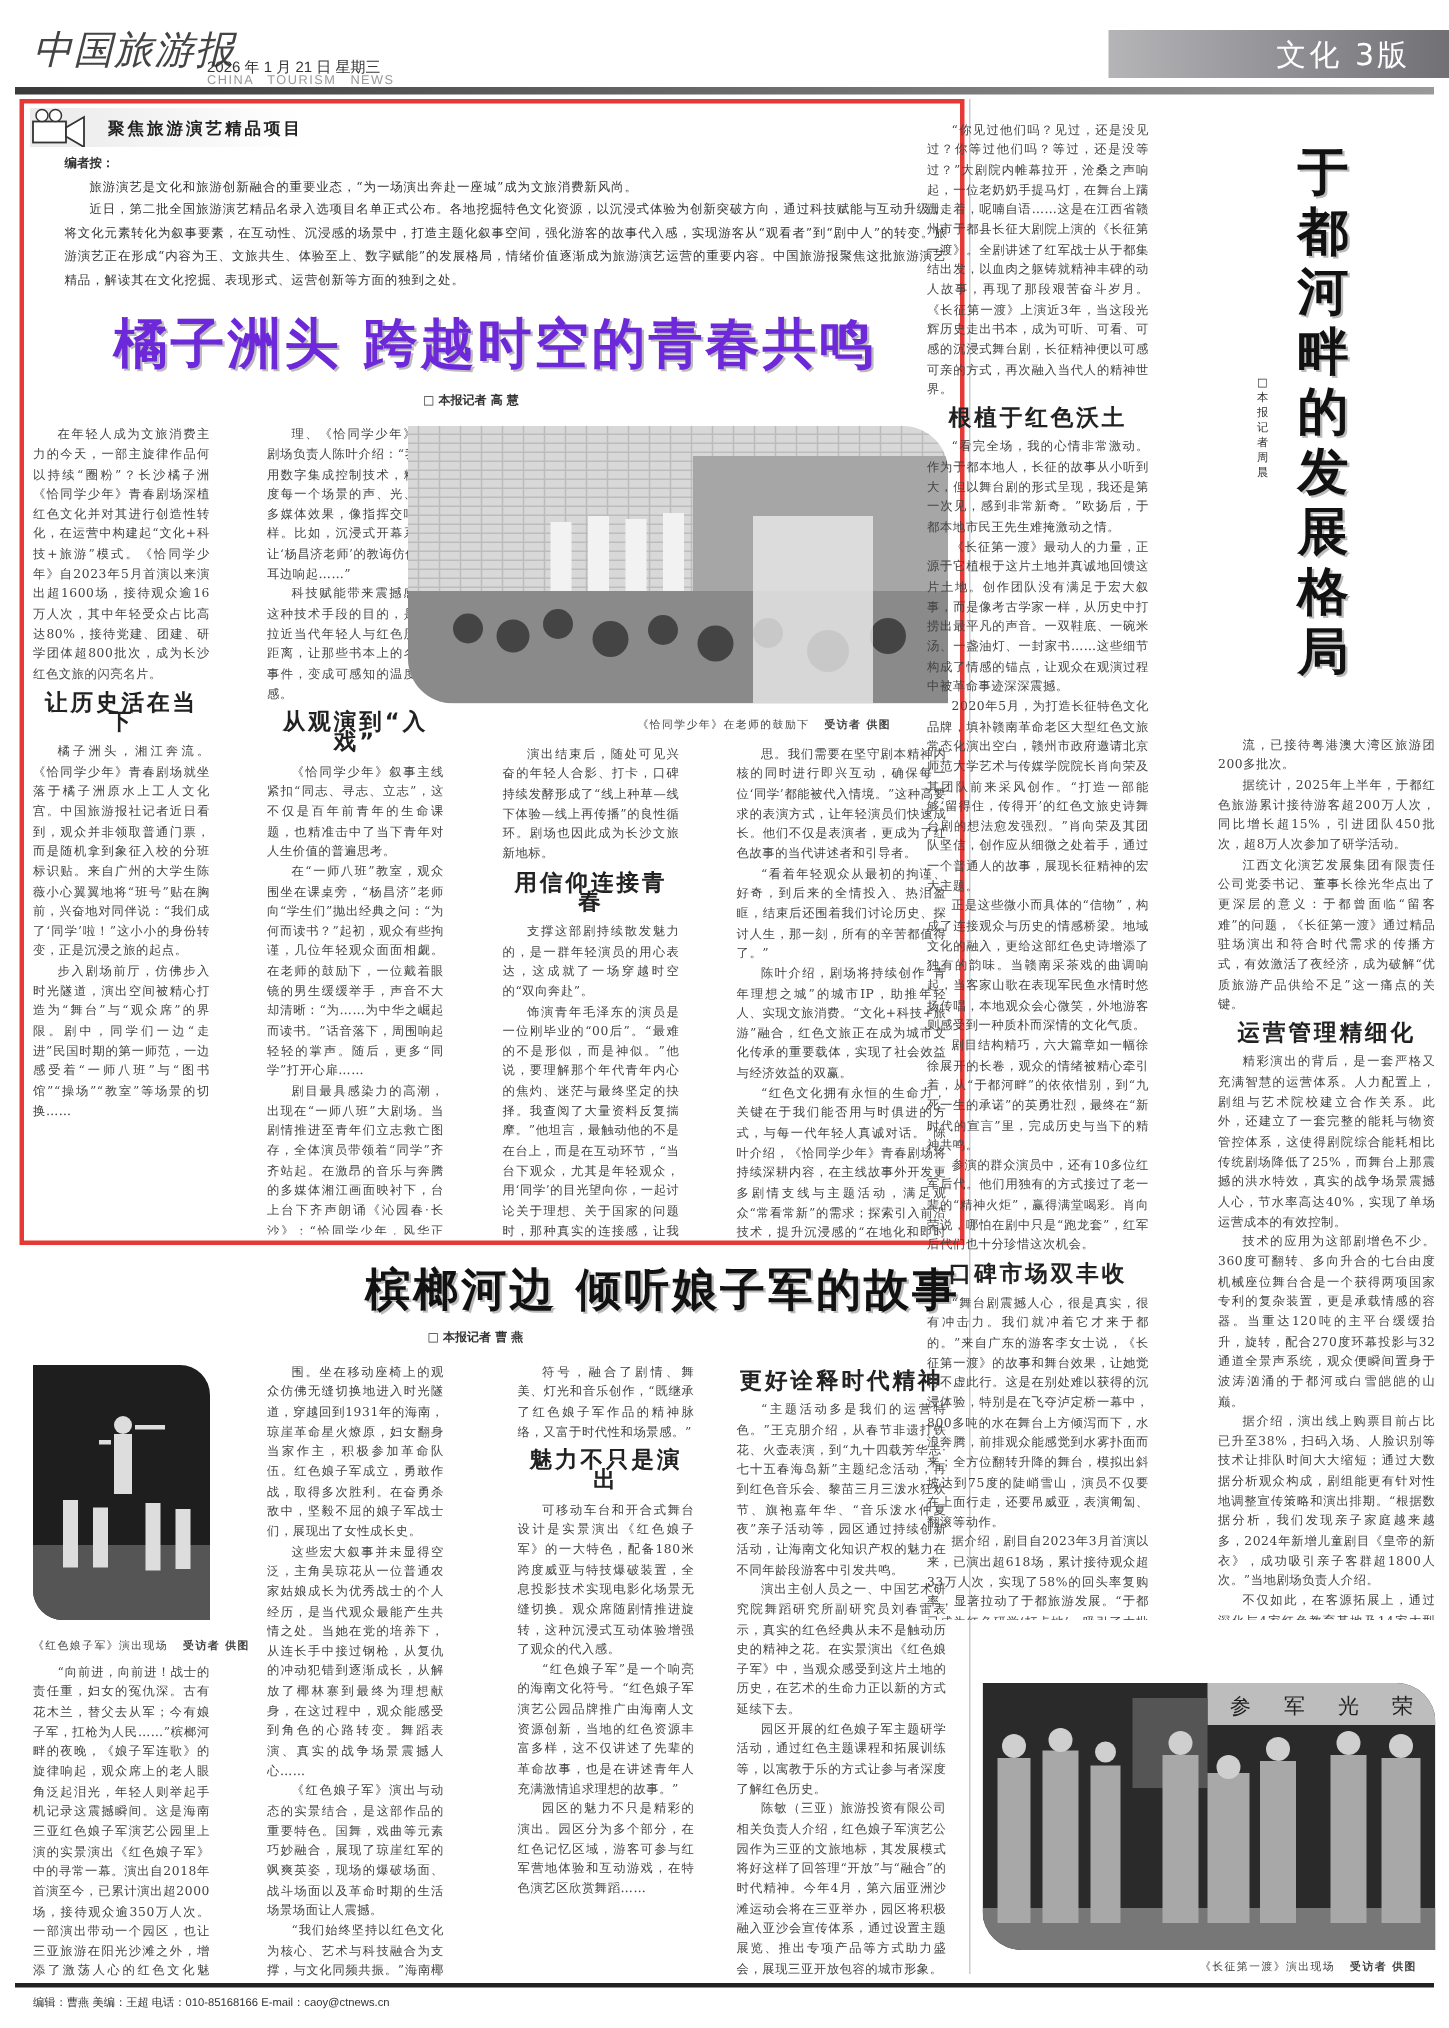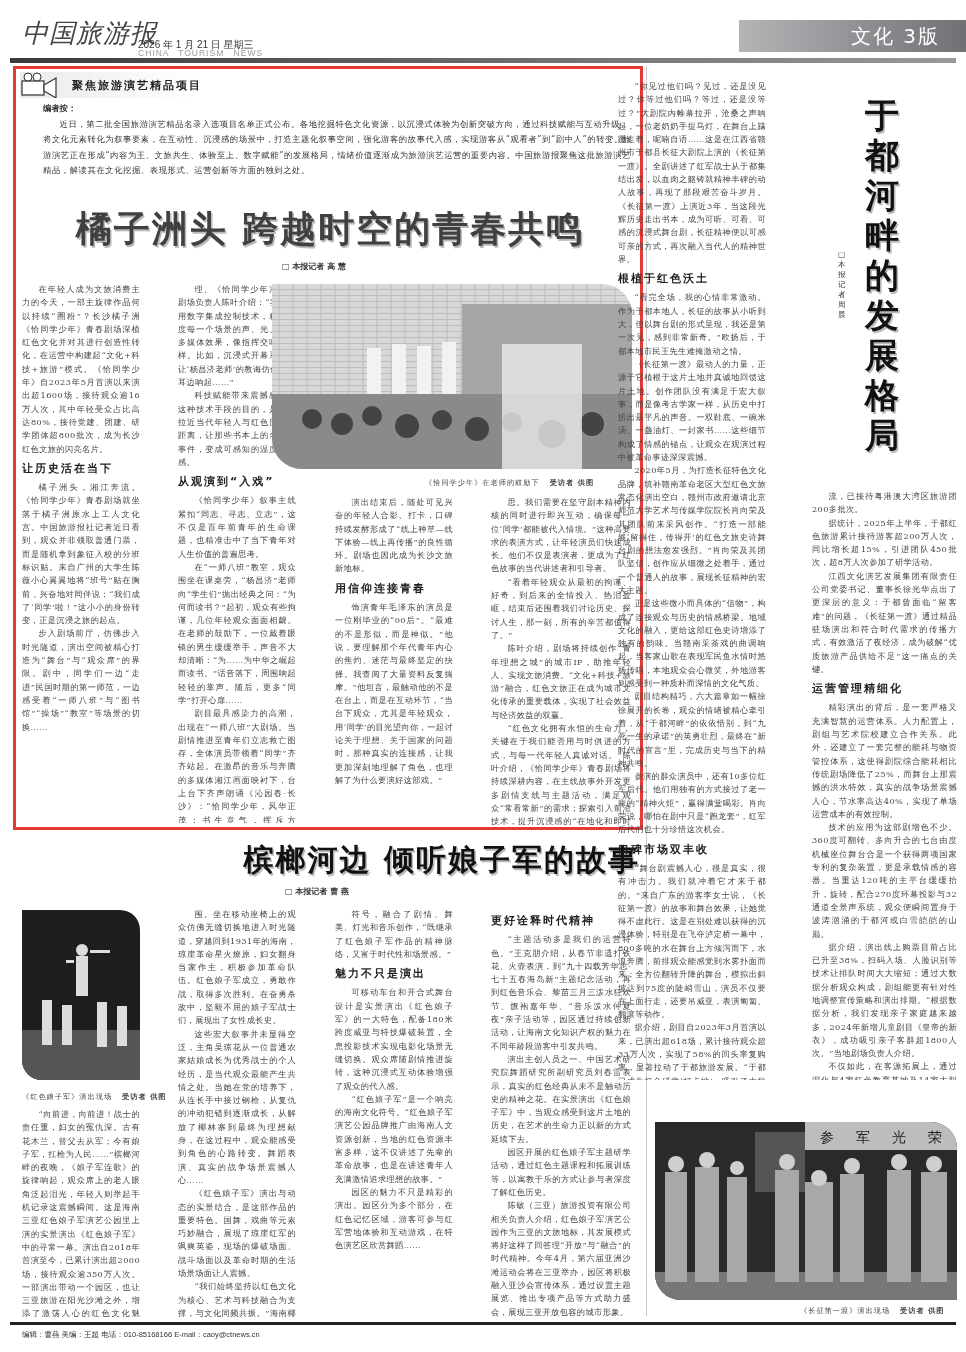--- a/index.html
+++ b/index.html
@@ -11,25 +11,25 @@
   .mh-en{position:absolute;left:138px;top:48px;font-family:"Liberation Sans",sans-serif;font-size:8.5px;color:#999;letter-spacing:1px;word-spacing:6px}
   .section-bar{position:absolute;left:739px;top:20px;width:229px;height:32px;background:linear-gradient(90deg,#b5b5b8,#707074);color:#fff;font-family:"DejaVu Sans",sans-serif;font-size:20px;text-align:right;padding-right:28px;line-height:32px;letter-spacing:2px}
   .topline{position:absolute;left:10px;top:58px;width:946px;height:5px;background:linear-gradient(90deg,#3a3a3a,#999)}
   .highlight-box{position:absolute;left:13px;top:66px;width:630px;height:764px;border:3px solid #e53935}
   .topic-tag{position:absolute;left:20px;top:72px;height:26px;width:180px;background:linear-gradient(90deg,#eaeaea,#fff);}
   .topic-icon{position:absolute;left:20px;top:72px;width:40px;height:26px}
   .topic-title{position:absolute;left:72px;top:78px;font-size:11px;font-weight:bold;color:#222;letter-spacing:2px}
   .editor-note{position:absolute;left:43px;top:101px;width:593px;font-size:8.3px;line-height:15.5px;color:#333}
   .editor-note .lead{font-weight:bold;display:block;margin-bottom:0}
   .editor-note p{text-indent:2em;letter-spacing:.6px}
-  .headline{position:absolute;left:20px;top:205px;width:620px;text-align:center;font-size:36px;font-weight:bold;color:#404040;letter-spacing:2px;text-shadow:1.5px 1.5px 0 #bbb}
+  .headline{position:absolute;left:20px;top:205px;width:620px;text-align:center;font-size:36px;font-weight:bold;color:#6d28d9;letter-spacing:2px;text-shadow:1.5px 1.5px 0 #bbb}
   .byline{position:absolute;font-family:"DejaVu Sans",sans-serif;font-size:8px;color:#333;font-weight:bold}
   .cols{position:absolute;font-size:8.2px;line-height:13.3px;color:#444;letter-spacing:.4px;text-align:justify;overflow:hidden}
   .cols p{text-indent:2em}
-  .cols h4{font-family:"DejaVu Sans",sans-serif;font-size:11px;color:#222;margin:6px 0 6px;letter-spacing:2px}
+  .cols h4{font-family:"DejaVu Sans",sans-serif;font-size:15px;text-align:center;color:#222;margin:6px 0 6px;letter-spacing:2px}
   .photo{position:absolute;border-radius:0 28px 0 28px;overflow:hidden}
   .photo svg{width:100%;height:100%;display:block}
   .caption{position:absolute;font-size:7.2px;color:#444;letter-spacing:1px}
   .caption b{font-family:"DejaVu Sans",sans-serif;margin-left:10px}
   .vhead{position:absolute;left:860px;top:95px;width:44px;font-size:34px;font-weight:bold;color:#111;line-height:40px;text-align:center;text-shadow:1.5px 1.5px 0 #bbb}
   .vbyline{position:absolute;left:838px;top:250px;width:12px;font-family:"DejaVu Sans",sans-serif;font-size:7.5px;line-height:10px;color:#333}
   .vrule{position:absolute;background:#ccc}
   .headline2{position:absolute;left:20px;top:840px;width:620px;text-align:right;font-size:30px;font-weight:bold;color:#111;letter-spacing:2px;text-shadow:1.5px 1.5px 0 #bbb}
   .footer-line{position:absolute;left:10px;top:1322px;width:946px;height:3px;background:#222}
   .footer{position:absolute;left:22px;top:1330px;font-family:"Liberation Sans",sans-serif;font-size:7.5px;color:#333}
@@ -51,20 +51,21 @@
     <rect x="2" y="9" width="22" height="14" fill="#fff" stroke="#333" stroke-width="1.2"></rect>
     <circle cx="8" cy="5" r="4" fill="#fff" stroke="#333" stroke-width="1"></circle>
     <circle cx="17" cy="5" r="4" fill="#fff" stroke="#333" stroke-width="1"></circle>
     <polygon points="24,13 36,6 36,26 24,19" fill="#fff" stroke="#333" stroke-width="1.2"></polygon>
   </svg>
 </div>
 <div class="topic-title">聚焦旅游演艺精品项目</div>
 
 <div class="editor-note">
   <span class="lead">编者按：</span>
+  <p>旅游演艺是文化和旅游创新融合的重要业态，“为一场演出奔赴一座城”成为文旅消费新风尚。</p>
   <p>近日，第二批全国旅游演艺精品名录入选项目名单正式公布。各地挖掘特色文化资源，以沉浸式体验为创新突破方向，通过科技赋能与互动升级，将文化元素转化为叙事要素，在互动性、沉浸感的场景中，打造主题化叙事空间，强化游客的故事代入感，实现游客从“观看者”到“剧中人”的转变。旅游演艺正在形成“内容为王、文旅共生、体验至上、数字赋能”的发展格局，情绪价值逐渐成为旅游演艺运营的重要内容。中国旅游报聚焦这批旅游演艺精品，解读其在文化挖掘、表现形式、运营创新等方面的独到之处。</p>
 </div>
 
 <div class="highlight-box"></div>
 <div class="headline">橘子洲头  跨越时空的青春共鸣</div>
 <div class="byline" style="left:282px;top:261px">□ 本报记者 高 慧</div>
 
 <div class="cols" style="left:22px;top:283px;width:118px;height:540px">
     <p>在年轻人成为文旅消费主力的今天，一部主旋律作品何以持续“圈粉”？长沙橘子洲《恰同学少年》青春剧场深植红色文化并对其进行创造性转化，在运营中构建起“文化+科技+旅游”模式。《恰同学少年》自2023年5月首演以来演出超1600场，接待观众逾16万人次，其中年轻受众占比高达80%，接待党建、团建、研学团体超800批次，成为长沙红色文旅的闪亮名片。</p>
     <h4>让历史活在当下</h4>
@@ -112,20 +113,21 @@
     <rect x="230" y="60" width="80" height="125" fill="#eaeaea" opacity=".8"></rect>
   </svg>
 </div>
 <div class="caption" style="left:425px;top:478px">
   <span>《恰同学少年》在老师的鼓励下</span><b>受访者 供图</b>
 </div>
 
 <div class="cols" style="left:335px;top:496px;width:118px;height:330px">
     <p>演出结束后，随处可见兴奋的年轻人合影、打卡，口碑持续发酵形成了“线上种草—线下体验—线上再传播”的良性循环。剧场也因此成为长沙文旅新地标。</p>
     <h4>用信仰连接青春</h4>
+    <p>支撑这部剧持续散发魅力的，是一群年轻演员的用心表达，这成就了一场穿越时空的“双向奔赴”。</p>
     <p>饰演青年毛泽东的演员是一位刚毕业的“00后”。“最难的不是形似，而是神似。”他说，要理解那个年代青年内心的焦灼、迷茫与最终坚定的抉择。我查阅了大量资料反复揣摩。”他坦言，最触动他的不是在台上，而是在互动环节，“当台下观众，尤其是年轻观众，用‘同学’的目光望向你，一起讨论关于理想、关于国家的问题时，那种真实的连接感，让我更加深刻地理解了角色，也理解了为什么要演好这部戏。”</p>
   </div>
 <div class="cols" style="left:491px;top:496px;width:140px;height:330px">
     <p>思。我们需要在坚守剧本精神内核的同时进行即兴互动，确保每一位‘同学’都能被代入情境。”这种高要求的表演方式，让年轻演员们快速成长。他们不仅是表演者，更成为了红色故事的当代讲述者和引导者。</p>
     <p>“看着年轻观众从最初的拘谨、好奇，到后来的全情投入、热泪盈眶，结束后还围着我们讨论历史、探讨人生，那一刻，所有的辛苦都值得了。”</p>
     <p>陈叶介绍，剧场将持续创作“青年理想之城”的城市IP，助推年轻人、实现文旅消费。“文化+科技+旅游”融合，红色文旅正在成为城市文化传承的重要载体，实现了社会效益与经济效益的双赢。</p>
     <p>“红色文化拥有永恒的生命力，关键在于我们能否用与时俱进的方式，与每一代年轻人真诚对话。”陈叶介绍，《恰同学少年》青春剧场将持续深耕内容，在主线故事外开发更多剧情支线与主题活动，满足观众“常看常新”的需求；探索引入前沿技术，提升沉浸感的“在地化和即时性”，推动模式输出，将“红色沉浸剧场”的运营经验系统化、模块化，为更多红色资源赋能。</p>
   </div>
 
 <div class="headline2">槟榔河边  倾听娘子军的故事</div>
@@ -152,21 +154,21 @@
 </div>
 <div class="cols" style="left:22px;top:1108px;width:118px;height:212px">
     <p>“向前进，向前进！战士的责任重，妇女的冤仇深。古有花木兰，替父去从军；今有娘子军，扛枪为人民……”槟榔河畔的夜晚，《娘子军连歌》的旋律响起，观众席上的老人眼角泛起泪光，年轻人则举起手机记录这震撼瞬间。这是海南三亚红色娘子军演艺公园里上演的实景演出《红色娘子军》中的寻常一幕。演出自2018年首演至今，已累计演出超2000场，接待观众逾350万人次。一部演出带动一个园区，也让三亚旅游在阳光沙滩之外，增添了激荡人心的红色文化魅力。</p>
   </div>
 <div class="cols" style="left:178px;top:908px;width:118px;height:412px">
     <p>围。坐在移动座椅上的观众仿佛无缝切换地进入时光隧道，穿越回到1931年的海南，琼崖革命星火燎原，妇女翻身当家作主，积极参加革命队伍。红色娘子军成立，勇敢作战，取得多次胜利。在奋勇杀敌中，坚毅不屈的娘子军战士们，展现出了女性成长史。</p>
     <p>这些宏大叙事并未显得空泛，主角吴琼花从一位普通农家姑娘成长为优秀战士的个人经历，是当代观众最能产生共情之处。当她在党的培养下，从连长手中接过钢枪，从复仇的冲动犯错到逐渐成长，从解放了椰林寨到最终为理想献身，在这过程中，观众能感受到角色的心路转变。舞蹈表演、真实的战争场景震撼人心……</p>
     <p>《红色娘子军》演出与动态的实景结合，是这部作品的重要特色。国舞，戏曲等元素巧妙融合，展现了琼崖红军的飒爽英姿，现场的爆破场面、战斗场面以及革命时期的生活场景场面让人震撼。</p>
     <p>“我们始终坚持以红色文化为核心、艺术与科技融合为支撑，与文化同频共振。”海南椰风海韵文化旅游（三亚）旅游有限公司相关负责人介绍，整体演出打造了一个沉浸式的革命故事为主题的演艺空间，把经典的环境意象……</p>
   </div>
-<div class="cols" style="left:335px;top:908px;width:118px;height:412px">
+<div class="cols" style="left:345px;top:908px;width:118px;height:412px">
     <p>符号，融合了剧情、舞美、灯光和音乐创作，“既继承了红色娘子军作品的精神脉络，又富于时代性和场景感。”</p>
     <h4>魅力不只是演出</h4>
     <p>可移动车台和开合式舞台设计是实景演出《红色娘子军》的一大特色，配备180米跨度威亚与特技爆破装置，全息投影技术实现电影化场景无缝切换。观众席随剧情推进旋转，这种沉浸式互动体验增强了观众的代入感。</p>
     <p>“红色娘子军”是一个响亮的海南文化符号。“红色娘子军演艺公园品牌推广由海南人文资源创新，当地的红色资源丰富多样，这不仅讲述了先辈的革命故事，也是在讲述青年人充满激情追求理想的故事。”</p>
     <p>园区的魅力不只是精彩的演出。园区分为多个部分，在红色记忆区域，游客可参与红军营地体验和互动游戏，在特色演艺区欣赏舞蹈……</p>
   </div>
 <div class="cols" style="left:491px;top:908px;width:140px;height:412px">
     <h4>更好诠释时代精神</h4>
     <p>“主题活动多是我们的运营特色。”王克朋介绍，从春节非遗打铁花、火壶表演，到“九十四载芳华志·七十五春海岛新”主题纪念活动，再到红色音乐会、黎苗三月三泼水狂欢节、旗袍嘉年华、“音乐泼水仲夏夜”亲子活动等，园区通过持续创新活动，让海南文化知识产权的魅力在不同年龄段游客中引发共鸣。</p>
     <p>演出主创人员之一、中国艺术研究院舞蹈研究所副研究员刘春雷表示，真实的红色经典从未不是触动历史的精神之花。在实景演出《红色娘子军》中，当观众感受到这片土地的历史，在艺术的生命力正以新的方式延续下去。</p>

